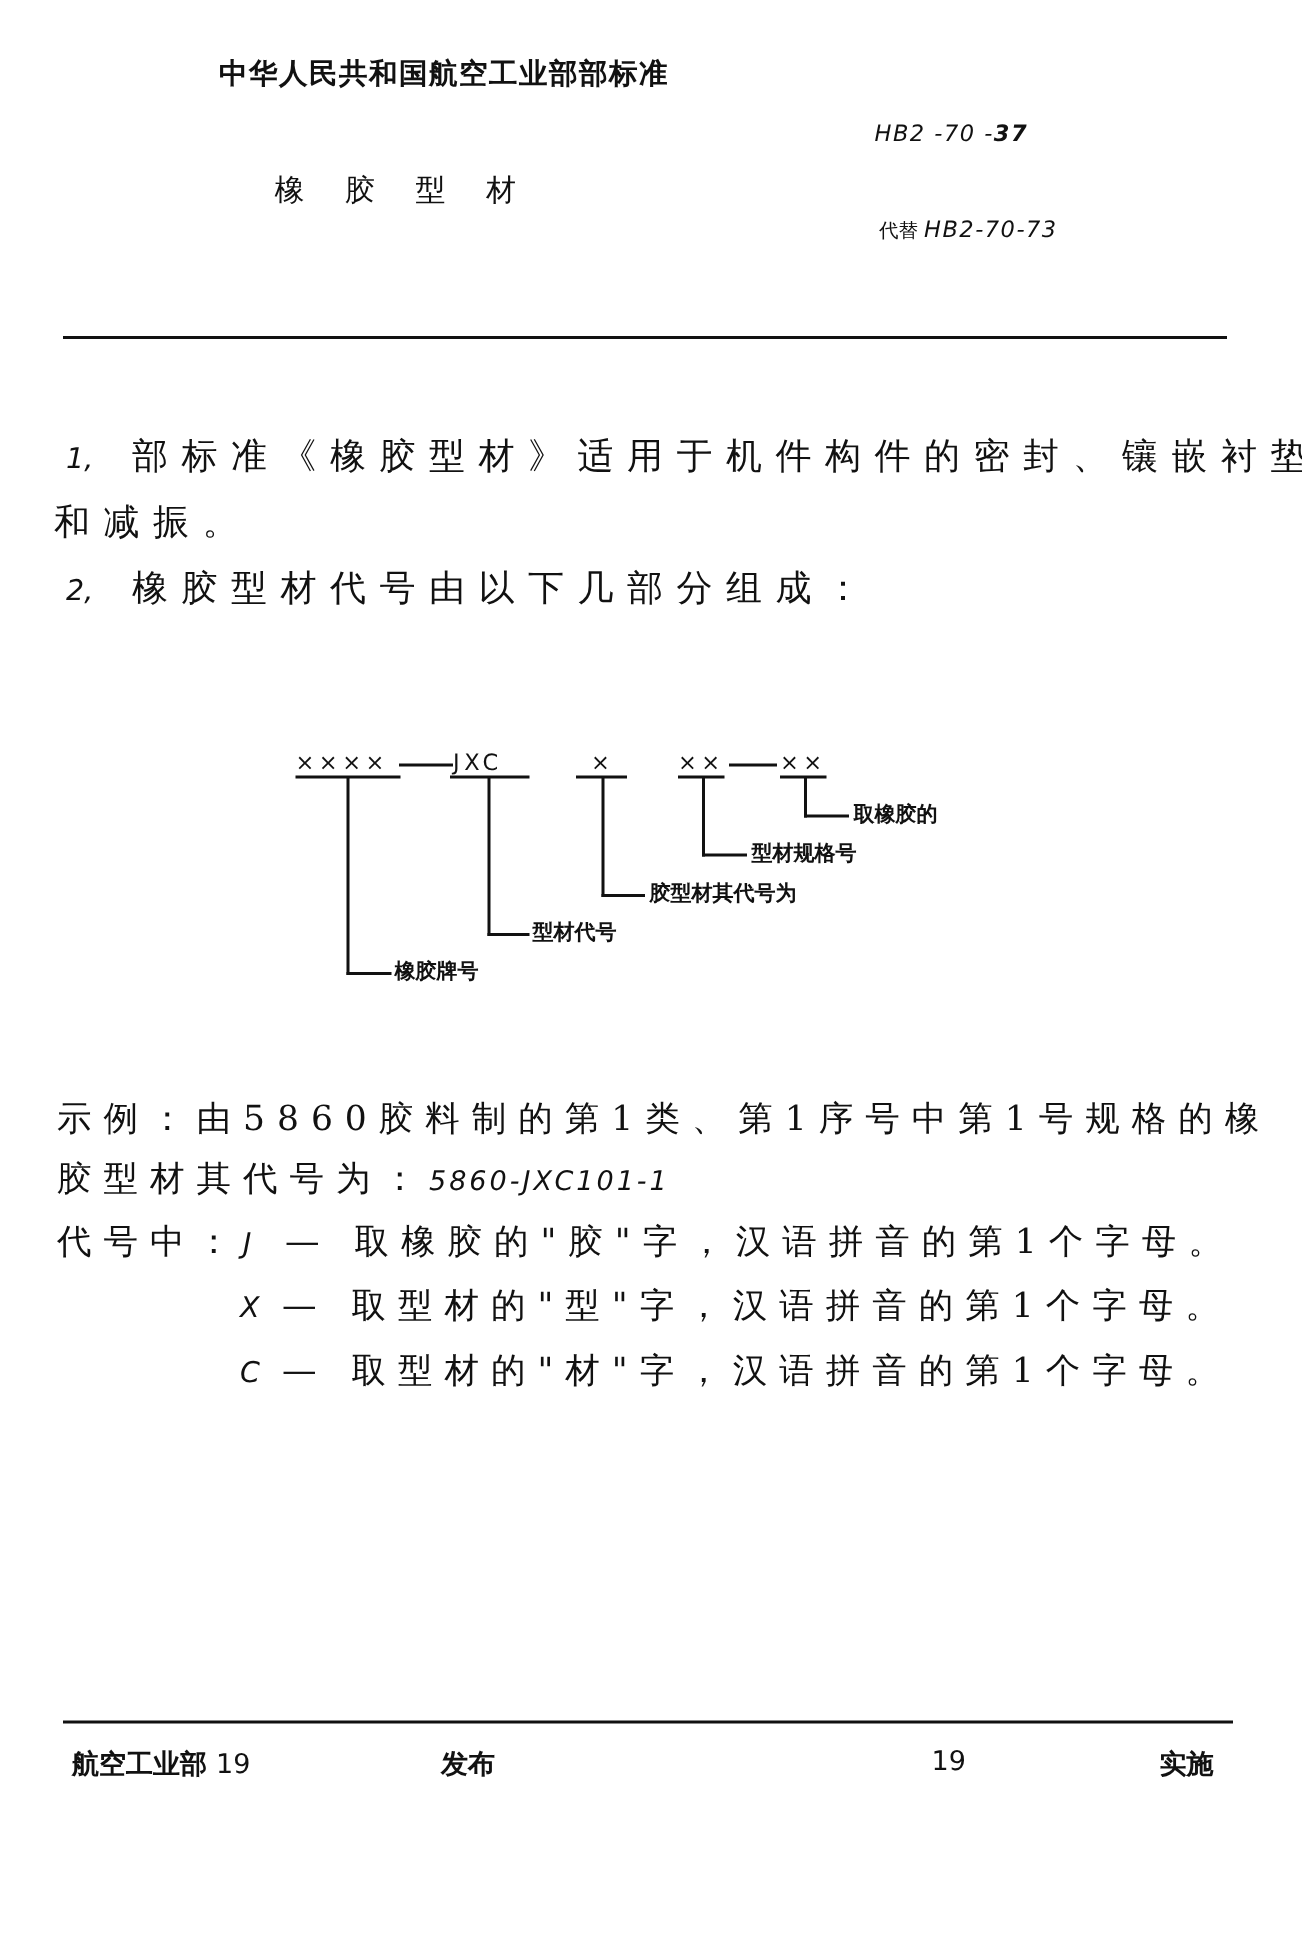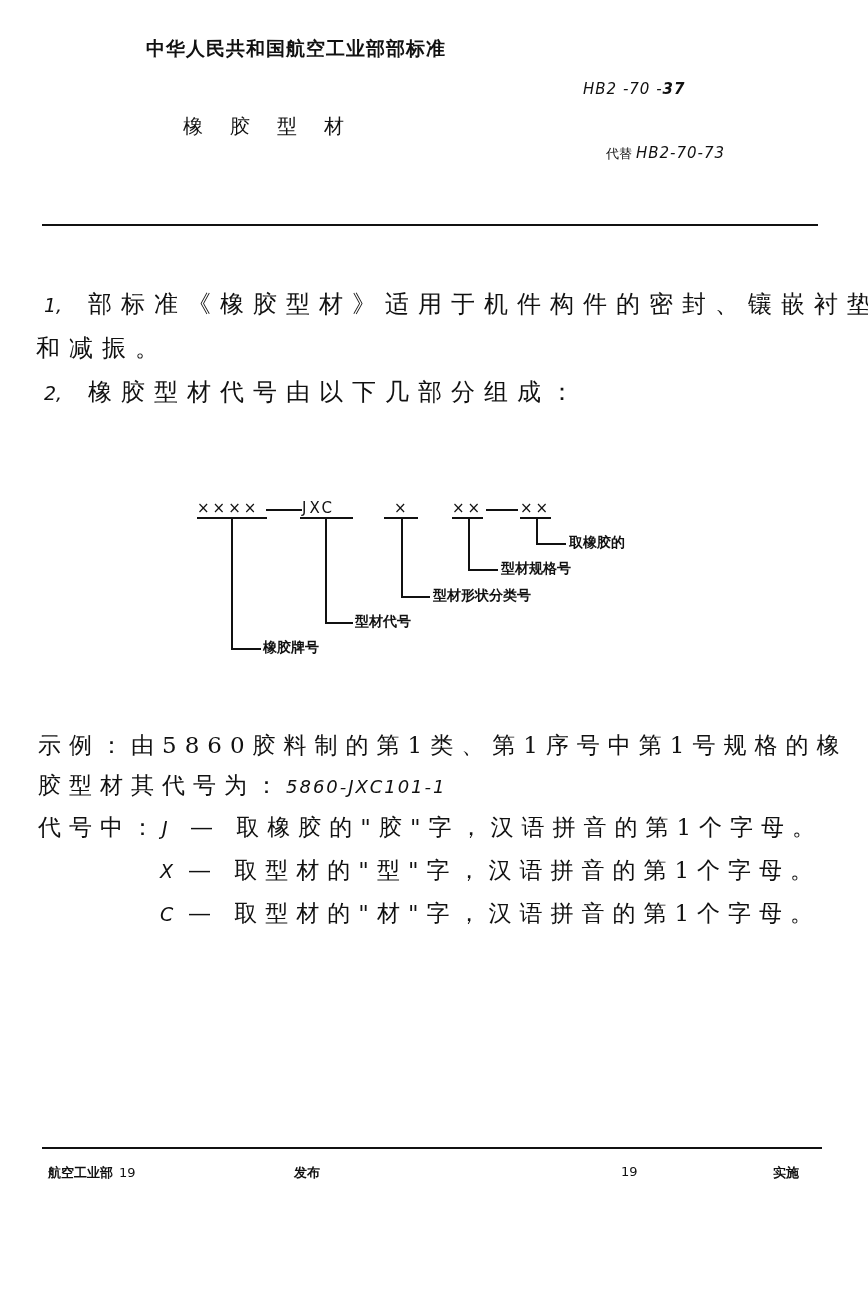--- a/index.html
+++ b/index.html
@@ -5,21 +5,21 @@
   html, body { margin: 0; padding: 0; background: #ffffff; }
   body {
     width: 868px; height: 1300px; position: relative; overflow: hidden;
     font-family: "DejaVu Serif", "Liberation Serif", serif; color: #111;
   }
   .abs { position: absolute; white-space: nowrap; }
   .issuer { left: 146px; top: 36px; font-family: "DejaVu Sans", sans-serif; font-weight: bold; font-size: 19px; letter-spacing: 1px; }
   .doc-title { left: 183px; top: 113px; font-size: 20px; font-weight: normal; letter-spacing: 27px; }
   .std-code { left: 583px; top: 80px; font-family: "DejaVu Sans", sans-serif; font-size: 15px; font-style: italic; letter-spacing: 1px; }
   .std-code b { font-weight: bold; }
-  .replaces { left: 606px; top: 144px; font-size: 15px; text-align: center; }
+  .replaces { left: 586px; top: 144px; font-size: 15px; text-align: center; }
   .replaces .lbl { font-family: "DejaVu Sans", sans-serif; font-size: 13px; margin-right: 4px; }
   .replaces .code { font-family: "DejaVu Sans", sans-serif; font-style: italic; letter-spacing: 1px; }
   .rule-top { left: 42px; top: 224px; width: 776px; height: 2px; background: #111; }
   .para { font-size: 24px; letter-spacing: 9px; }
   .p1a { left: 44px; top: 288px; }
   .p1b { left: 36px; top: 332px; }
   .p2 { left: 44px; top: 376px; }
   .num { display: inline-block; width: 44px; letter-spacing: 0; font-style: italic; font-family: "DejaVu Sans", sans-serif; font-size: 19px; }
   
   .dg-code { font-family: "DejaVu Sans", sans-serif; font-size: 15px; letter-spacing: 3px; top: 499px; }
@@ -31,21 +31,21 @@
   .ex { font-size: 23px; letter-spacing: 8px; }
   .ex1 { left: 38px; top: 730px; }
   .ex2 { left: 38px; top: 770px; }
   .ex2 .code { font-family: "DejaVu Sans", sans-serif; font-style: italic; font-size: 18px; letter-spacing: 2px; }
   .ln { font-size: 23px; letter-spacing: 8px; }
   .l1 { left: 38px; top: 812px; }
   .l2 { left: 160px; top: 855px; }
   .l3 { left: 160px; top: 898px; }
   .letter { font-family: "DejaVu Sans", sans-serif; font-style: italic; font-size: 19px; display: inline-block; width: 28px; letter-spacing: 0; }
   .rule-bot { left: 42px; top: 1147px; width: 780px; height: 2px; background: #111; }
-  .foot { top: 1164px; font-family: "DejaVu Sans", sans-serif; font-weight: bold; font-size: 13px; }
+  .foot { top: 1164px; font-family: "DejaVu Sans", sans-serif; font-weight: bold; font-size: 18px; }
   .foot .yr { font-weight: normal; margin-left: 6px; }
 </style>
 </head>
 <body>
 
 <div class="abs issuer">中华人民共和国航空工业部部标准</div>
 <div class="abs doc-title">橡胶型材</div>
 <div class="abs std-code"><span>HB2 -70 -</span><b>37</b></div>
 <div class="abs replaces">
   <span class="lbl">代替</span><span class="code">HB2-70-73</span>
@@ -82,21 +82,21 @@
   <div class="abs hl" style="left:325px;top:622px;width:28px;"></div>
   <div class="abs vl" style="left:401px;top:518px;height:80px;"></div>
   <div class="abs hl" style="left:401px;top:596px;width:29px;"></div>
   <div class="abs vl" style="left:468px;top:518px;height:53px;"></div>
   <div class="abs hl" style="left:468px;top:569px;width:30px;"></div>
   <div class="abs vl" style="left:536px;top:518px;height:27px;"></div>
   <div class="abs hl" style="left:536px;top:543px;width:30px;"></div>
 
   <div class="abs dg-label" style="left:263px;top:639px;">橡胶牌号</div>
   <div class="abs dg-label" style="left:355px;top:613px;">型材代号</div>
-  <div class="abs dg-label" style="left:433px;top:587px;">型材形状分类号</div>
+  <div class="abs dg-label" style="left:433px;top:587px;">胶型材其代号为</div>
   <div class="abs dg-label" style="left:501px;top:560px;">型材规格号</div>
   <div class="abs dg-label" style="left:569px;top:534px;">取橡胶的</div>
 </div>
 
 <div class="abs ex ex1">示例：由5860胶料制的第1类、第1序号中第1号规格的橡</div>
 <div class="abs ex ex2">
   <span>胶型材其代号为：</span><span class="code">5860-JXC101-1</span>
 </div>
 
 <div class="abs ln l1">

